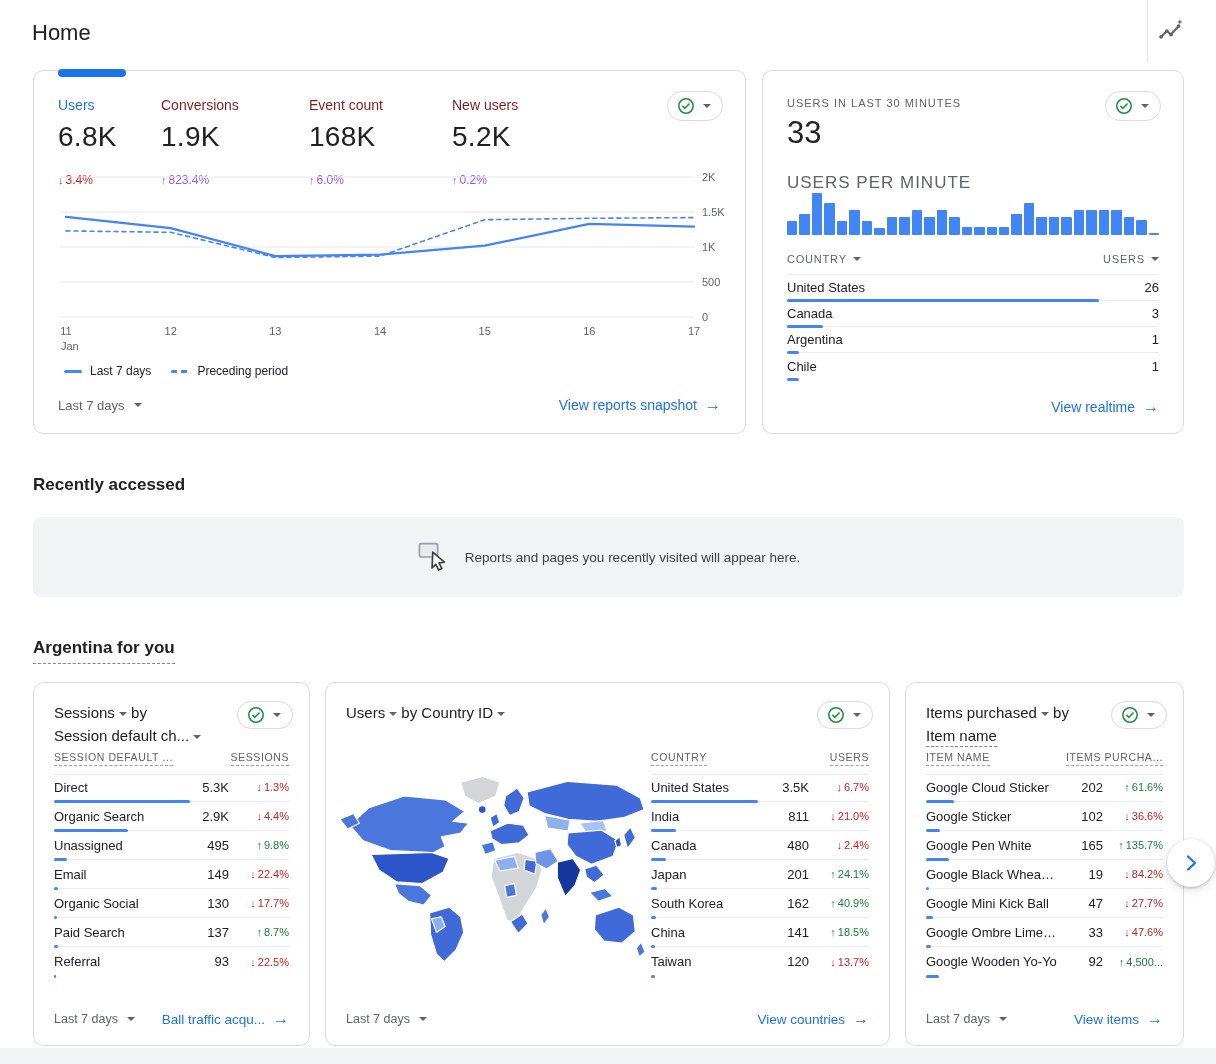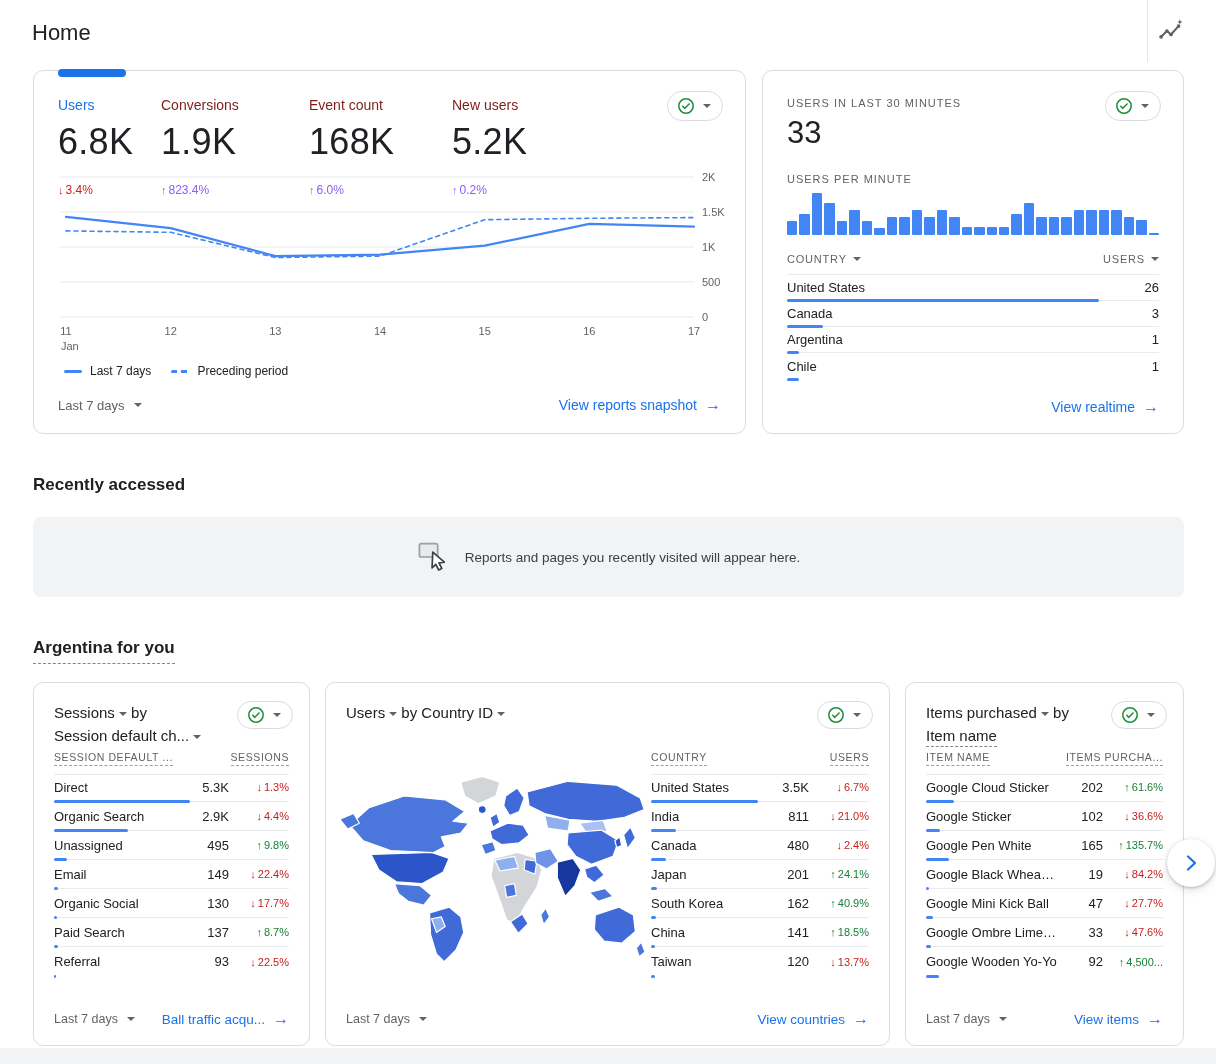--- a/index.html
+++ b/index.html
@@ -14,21 +14,21 @@
   .card{position:absolute;background:#fff;border:1px solid #dadce0;border-radius:10px}
 
   
   .overview-card{left:33px;top:70px;width:713px;height:364px}
   .tab-indicator{position:absolute;left:24px;top:-2px;width:68px;height:8px;background:#1a73e8;border-radius:4px}
   .metrics{position:absolute;left:24px;top:26px;display:flex}
   .metric{cursor:pointer}
   .metric:nth-child(1){width:103px}.metric:nth-child(2){width:148px}.metric:nth-child(3){width:143px}
   .m-label{font-size:14px;color:#7f1d1d;margin-bottom:8px}
   .m-label.sel{color:#1a73e8}
-  .m-value{font-size:36px;color:#202124;letter-spacing:.3px}
+  .m-value{font-size:28px;color:#202124;letter-spacing:.3px}
   .m-delta{font-size:12px;margin-top:20px}
   .m-delta.down{color:#c5221f}.m-delta.up{color:#8b5cf6}
   .arr{font-size:11px;margin-right:2px}
 
   .status-pill{position:absolute;display:flex;align-items:center;gap:8px;padding:0 11px 0 9px;background:#fff;border:1px solid #dadce0;border-radius:16px;cursor:pointer;height:30px}
   .status-pill .chk{width:18px;height:18px}
   .overview-card .status-pill{right:22px;top:20px}
   .realtime-card .status-pill{right:22px;top:20px}
   .sg-pill{right:16px;top:18px;height:28px}
   .pcaret{width:0;height:0;border-left:4px solid transparent;border-right:4px solid transparent;border-top:4.5px solid #5f6368}
@@ -42,21 +42,21 @@
 
   .card-footer{position:absolute;left:24px;right:24px;bottom:0;height:56px;display:flex;align-items:center;justify-content:space-between}
   .range-btn{display:flex;align-items:center;gap:9px;font-size:13px;color:#5f6368;cursor:pointer}
   .link{display:flex;align-items:center;gap:8px;font-size:14px;color:#1a73e8;font-weight:500;text-decoration:none;cursor:pointer}
   .larrow{font-size:16px;line-height:1}
 
   
   .realtime-card{left:762px;top:70px;width:422px;height:364px}
   .rt-title{position:absolute;left:24px;top:26px;font-size:11px;letter-spacing:1px;color:#5f6368}
   .rt-value{position:absolute;left:24px;top:44px;font-size:31px;color:#202124}
-  .rt-chart-label{position:absolute;left:24px;top:102px;font-size:11px;letter-spacing:1px;color:#5f6368}
+  .rt-chart-label{position:absolute;left:24px;top:102px;font-size:17px;letter-spacing:1px;color:#5f6368}
   .rt-bars{position:absolute;left:24px;right:24px;top:120px;height:44px;display:flex;align-items:flex-end;gap:2px}
   .mbar{flex:1;background:#4285f4;border-radius:1px}
   .rt-table{position:absolute;left:24px;right:24px;top:182px}
   .rt-cols{display:flex;justify-content:space-between;font-size:11px;letter-spacing:.8px;color:#5f6368;padding-bottom:9px;border-bottom:1px solid #e8eaed}
   .rt-col-btn{display:flex;align-items:center;gap:6px;cursor:pointer}
   .scaret{width:0;height:0;border-left:4px solid transparent;border-right:4px solid transparent;border-top:4px solid #5f6368}
   .rt-row{position:relative;display:flex;justify-content:space-between;align-items:center;height:26px;font-size:13px;border-bottom:1px solid #e8eaed}
   .rt-row:last-child{border-bottom:none}
   .bar-u{position:absolute;left:0;bottom:-2px;height:3px;background:#4285f4;border-radius:2px;z-index:1}
   .rt-link{position:absolute;right:24px;bottom:18px}

